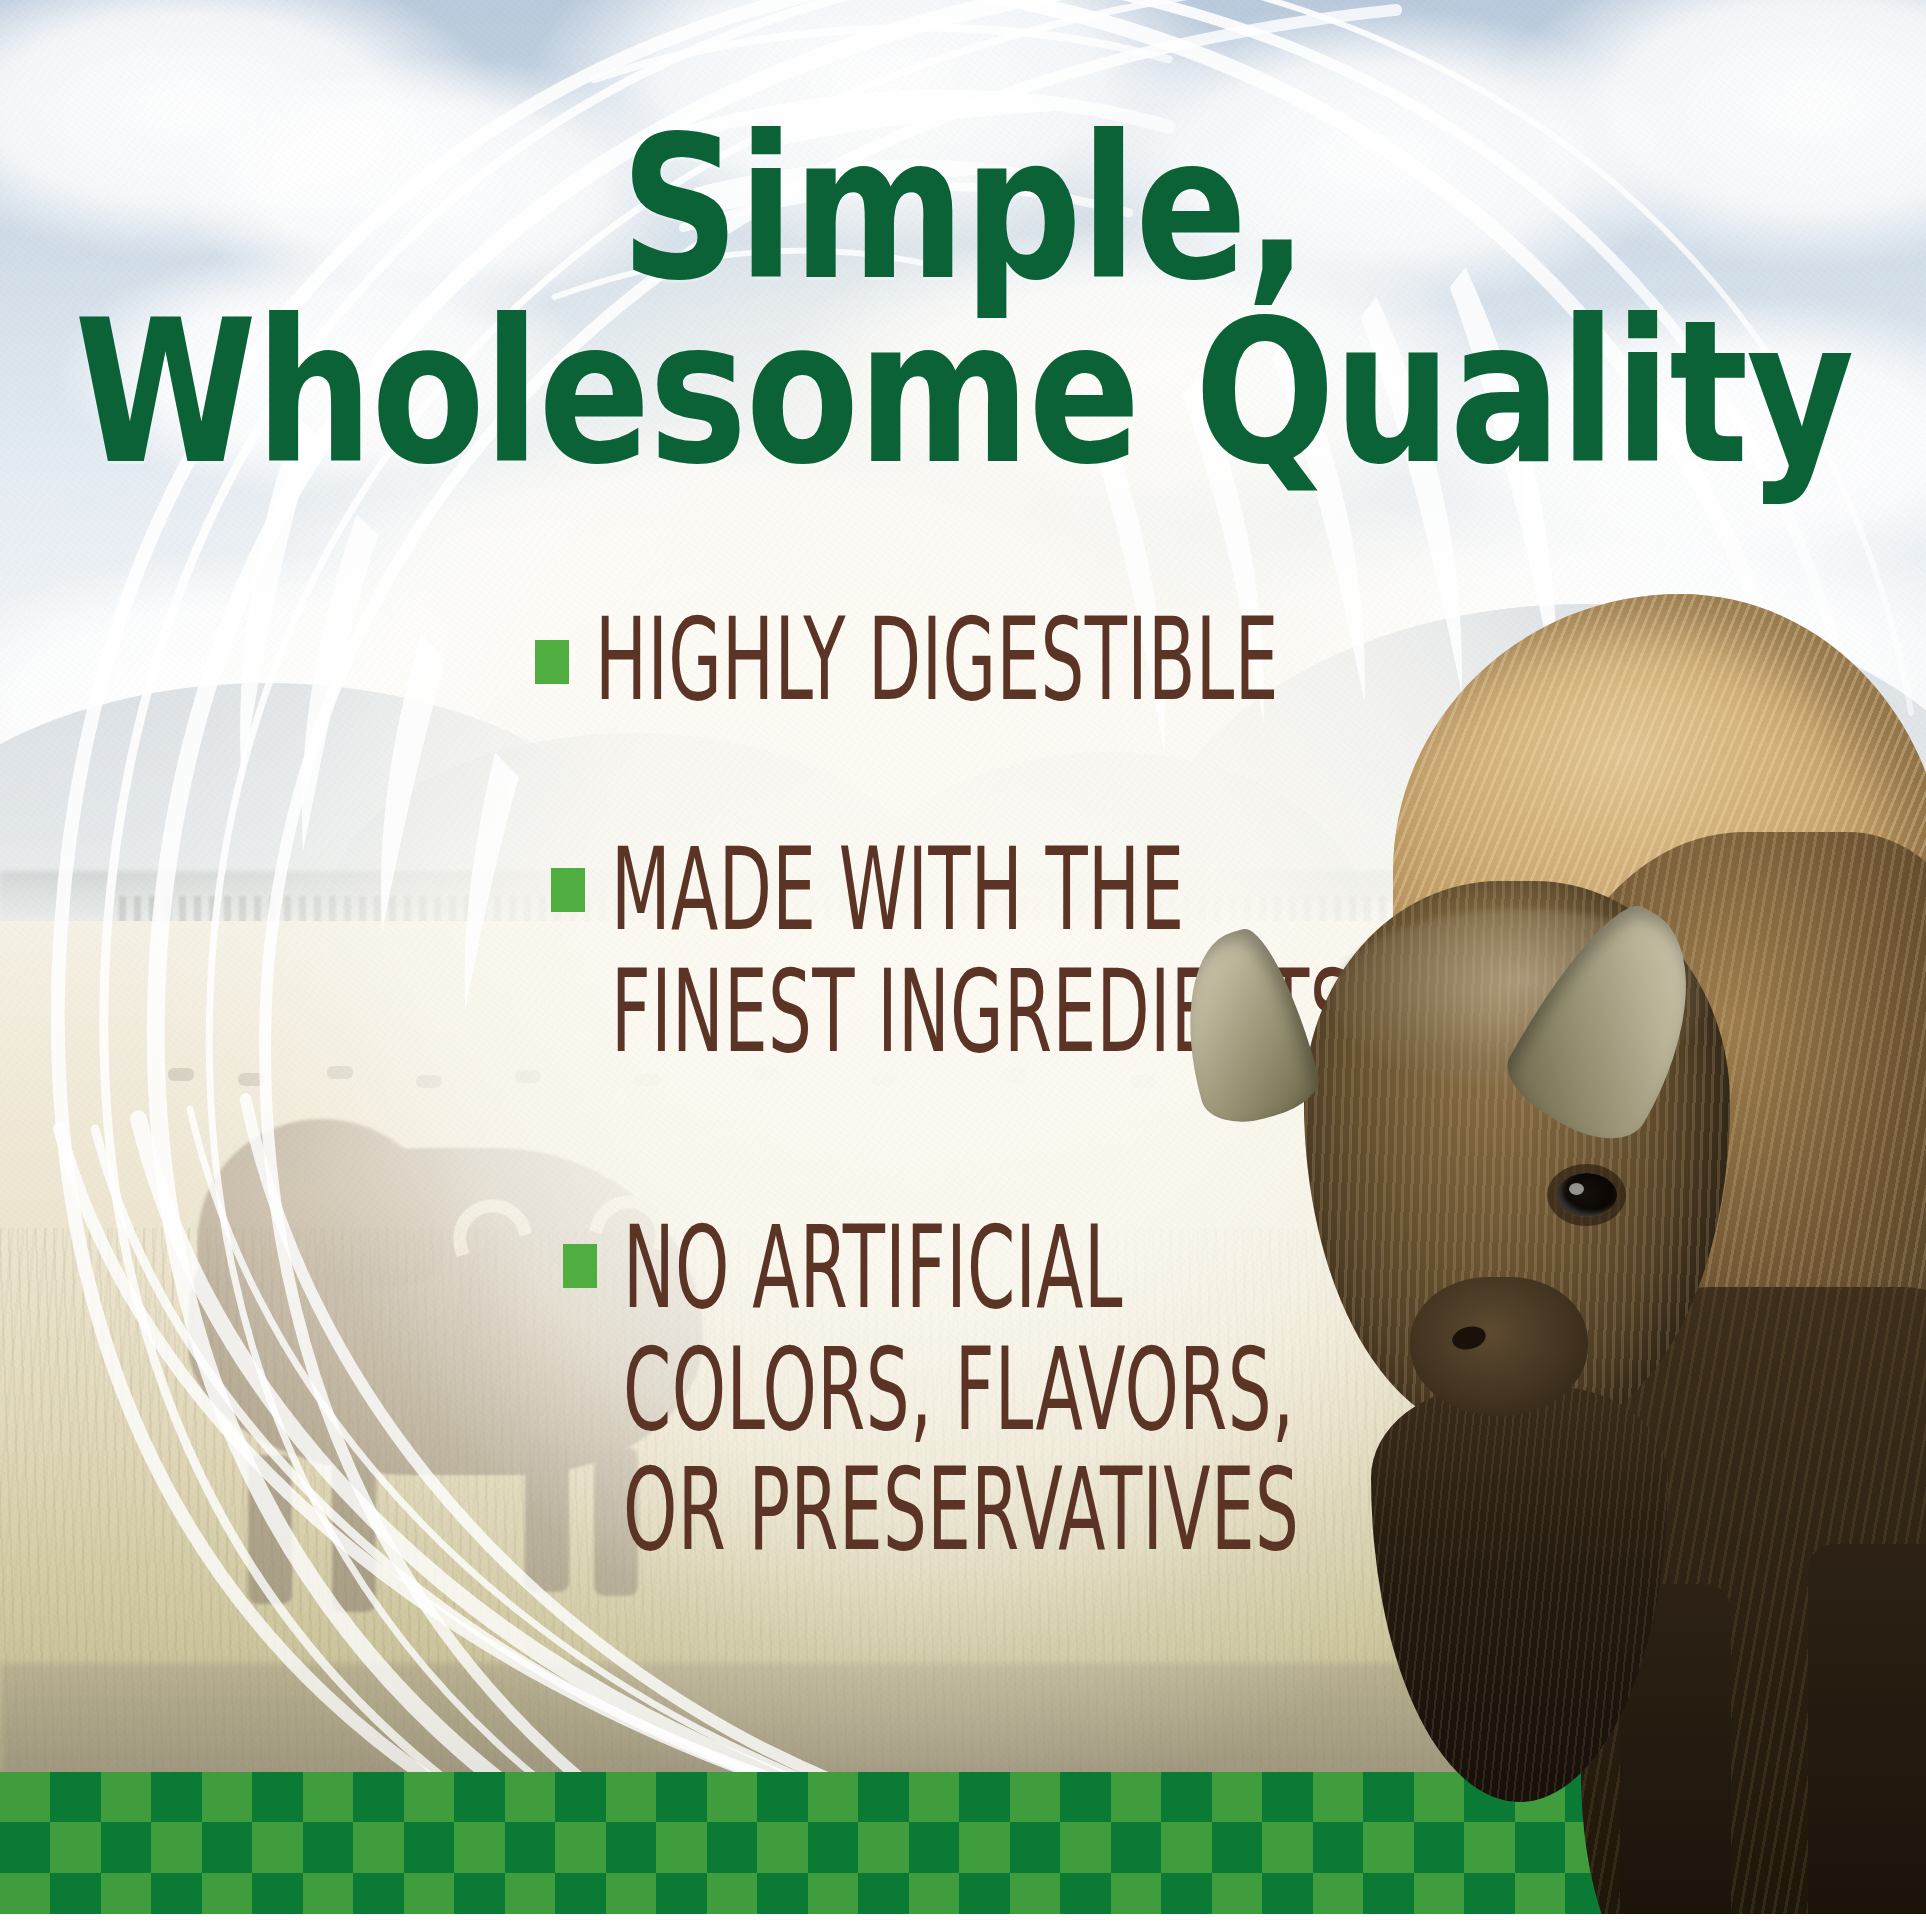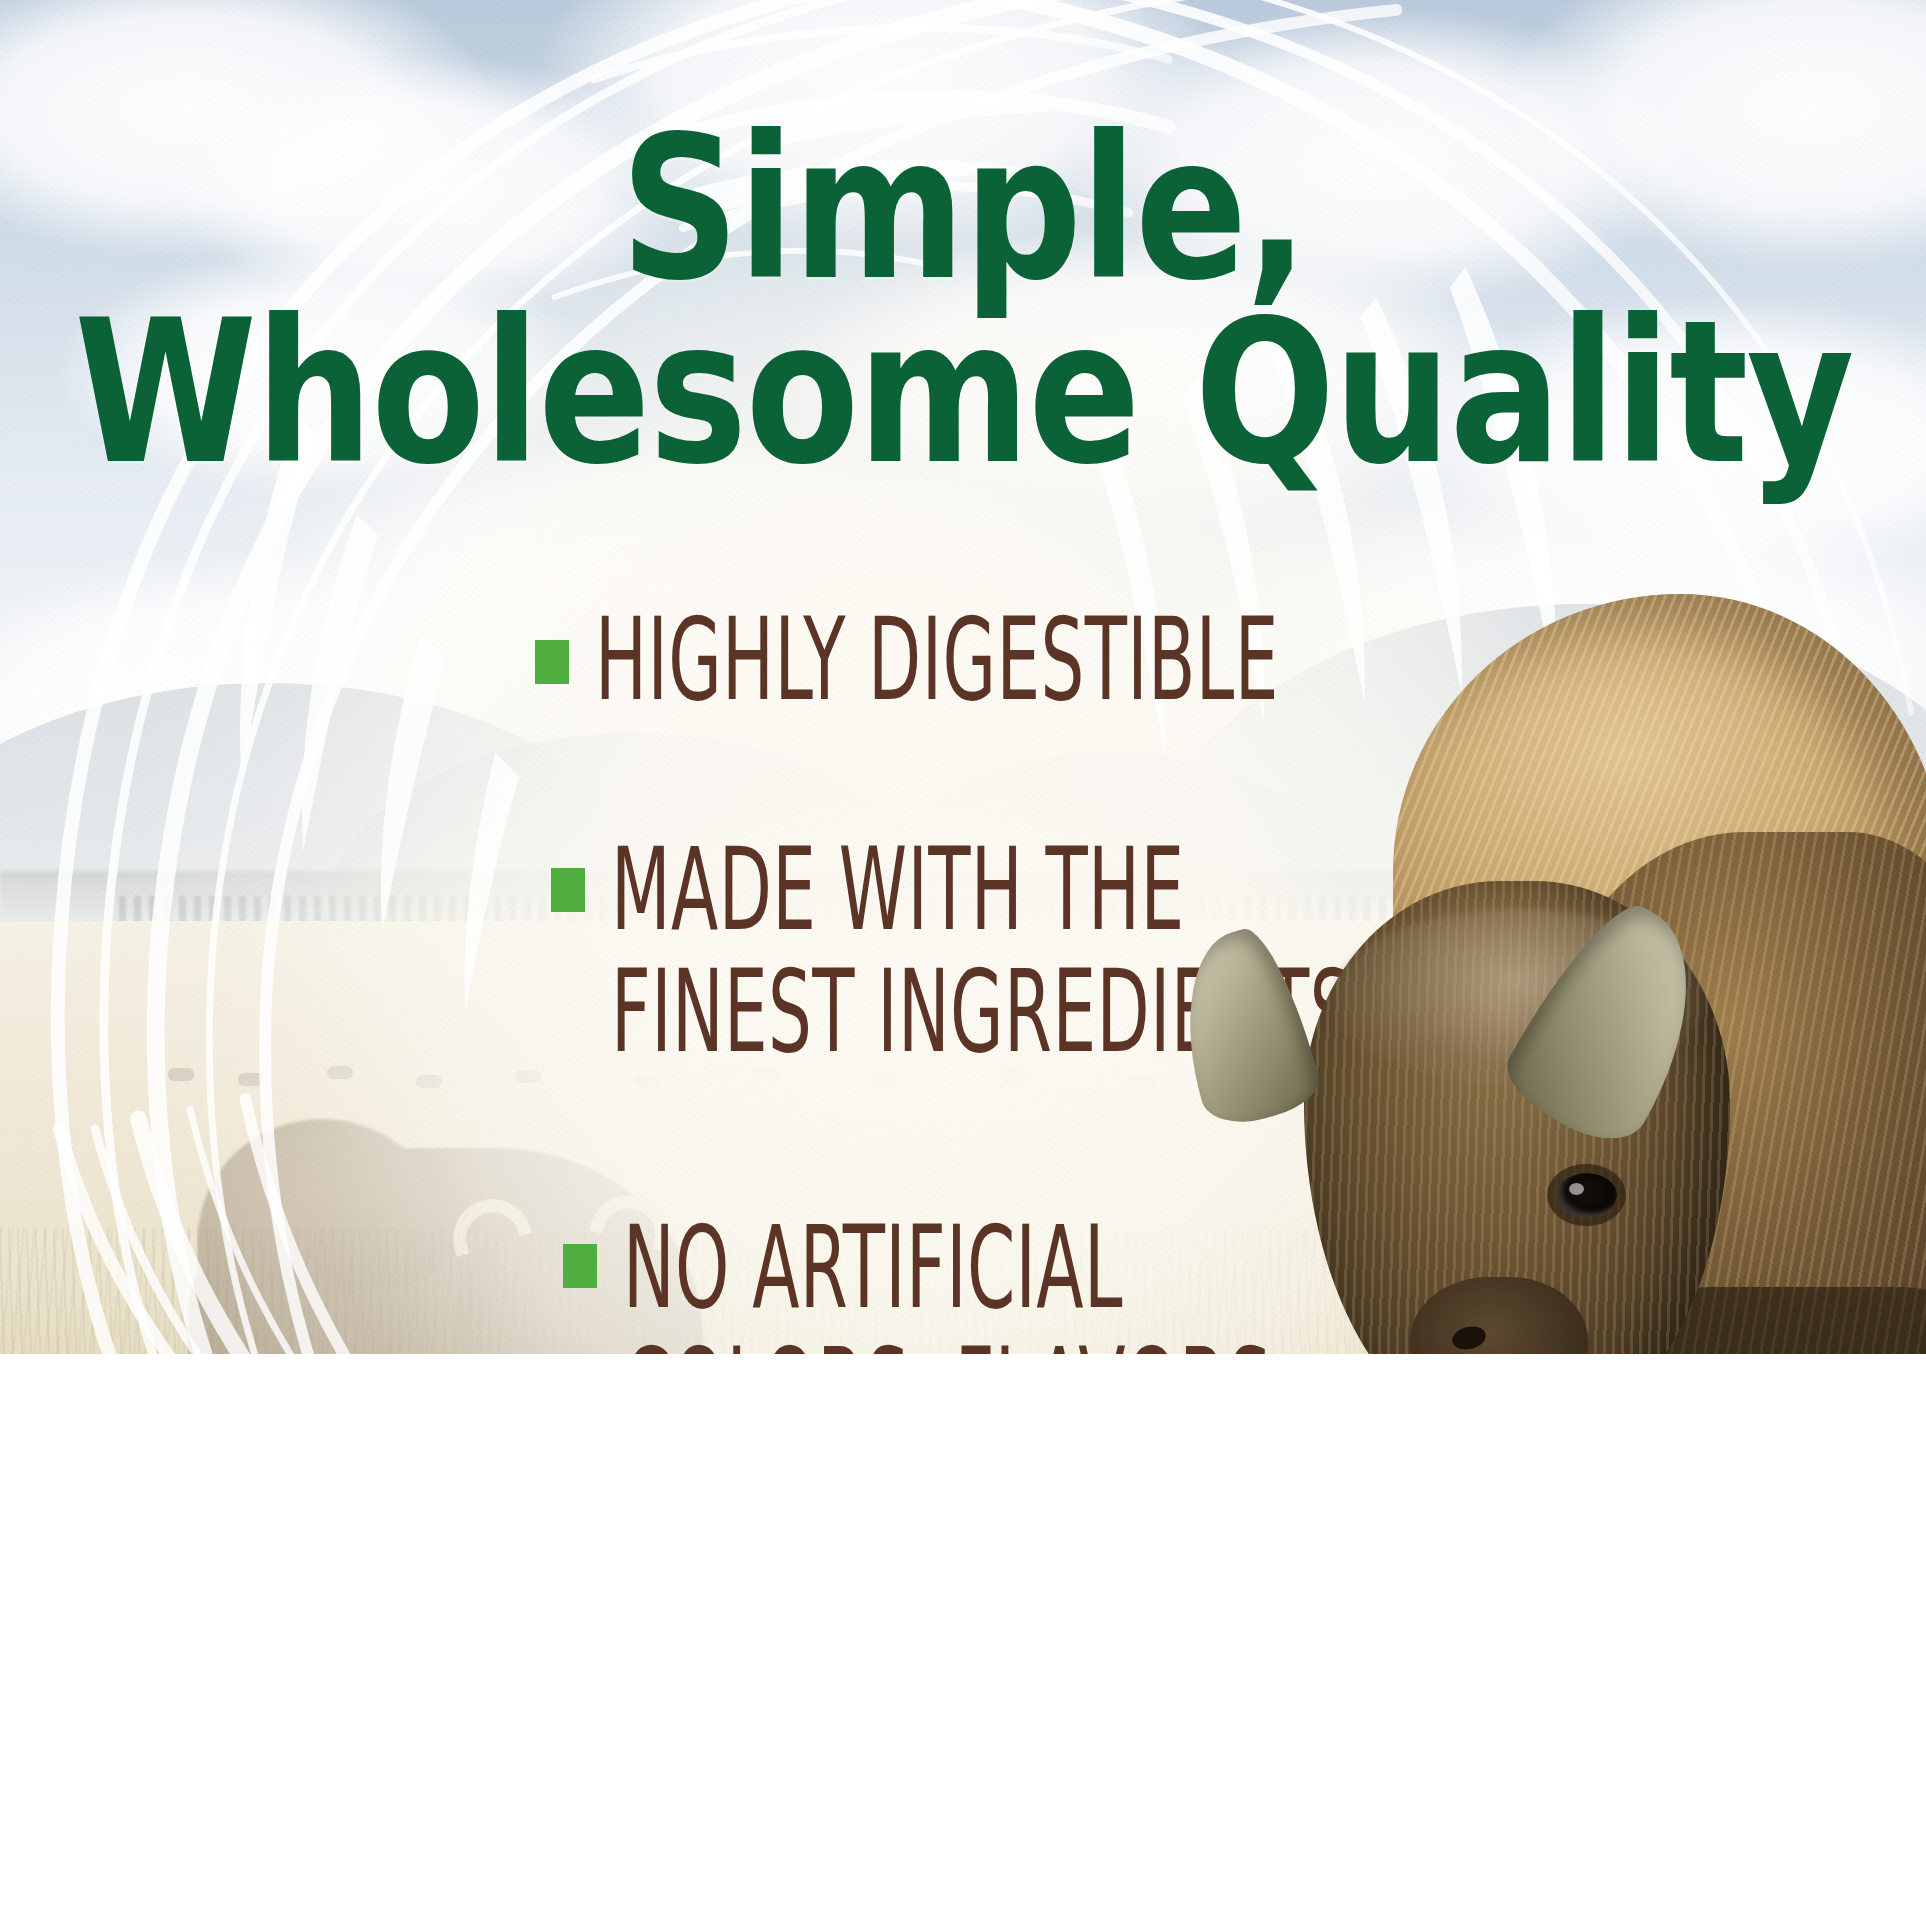--- a/index.html
+++ b/index.html
@@ -1,21 +1,21 @@
 <!DOCTYPE html>
 <html><head>
 <meta charset="utf-8">
 <style>
   * { margin:0; padding:0; box-sizing:border-box; }
   html,body { width:1927px; height:1927px; overflow:hidden; background:#fff; }
   body { font-family:"Liberation Sans", sans-serif; }
 
   #poster{
     position:relative;
-    width:1927px; height:1354px;
+    width:1927px; height:1914px;
     overflow:hidden;
     background:#fef9c3;
   }
 
   
   
   .bg-sky{
     position:absolute; left:0; top:0; width:1927px; height:990px;
     background:
       linear-gradient(180deg, #9fb6cf 0%, #aec3d8 14%, #c3d3e2 30%, #dbe5ee 50%, #eef2f5 72%, #f6f6f2 100%);

